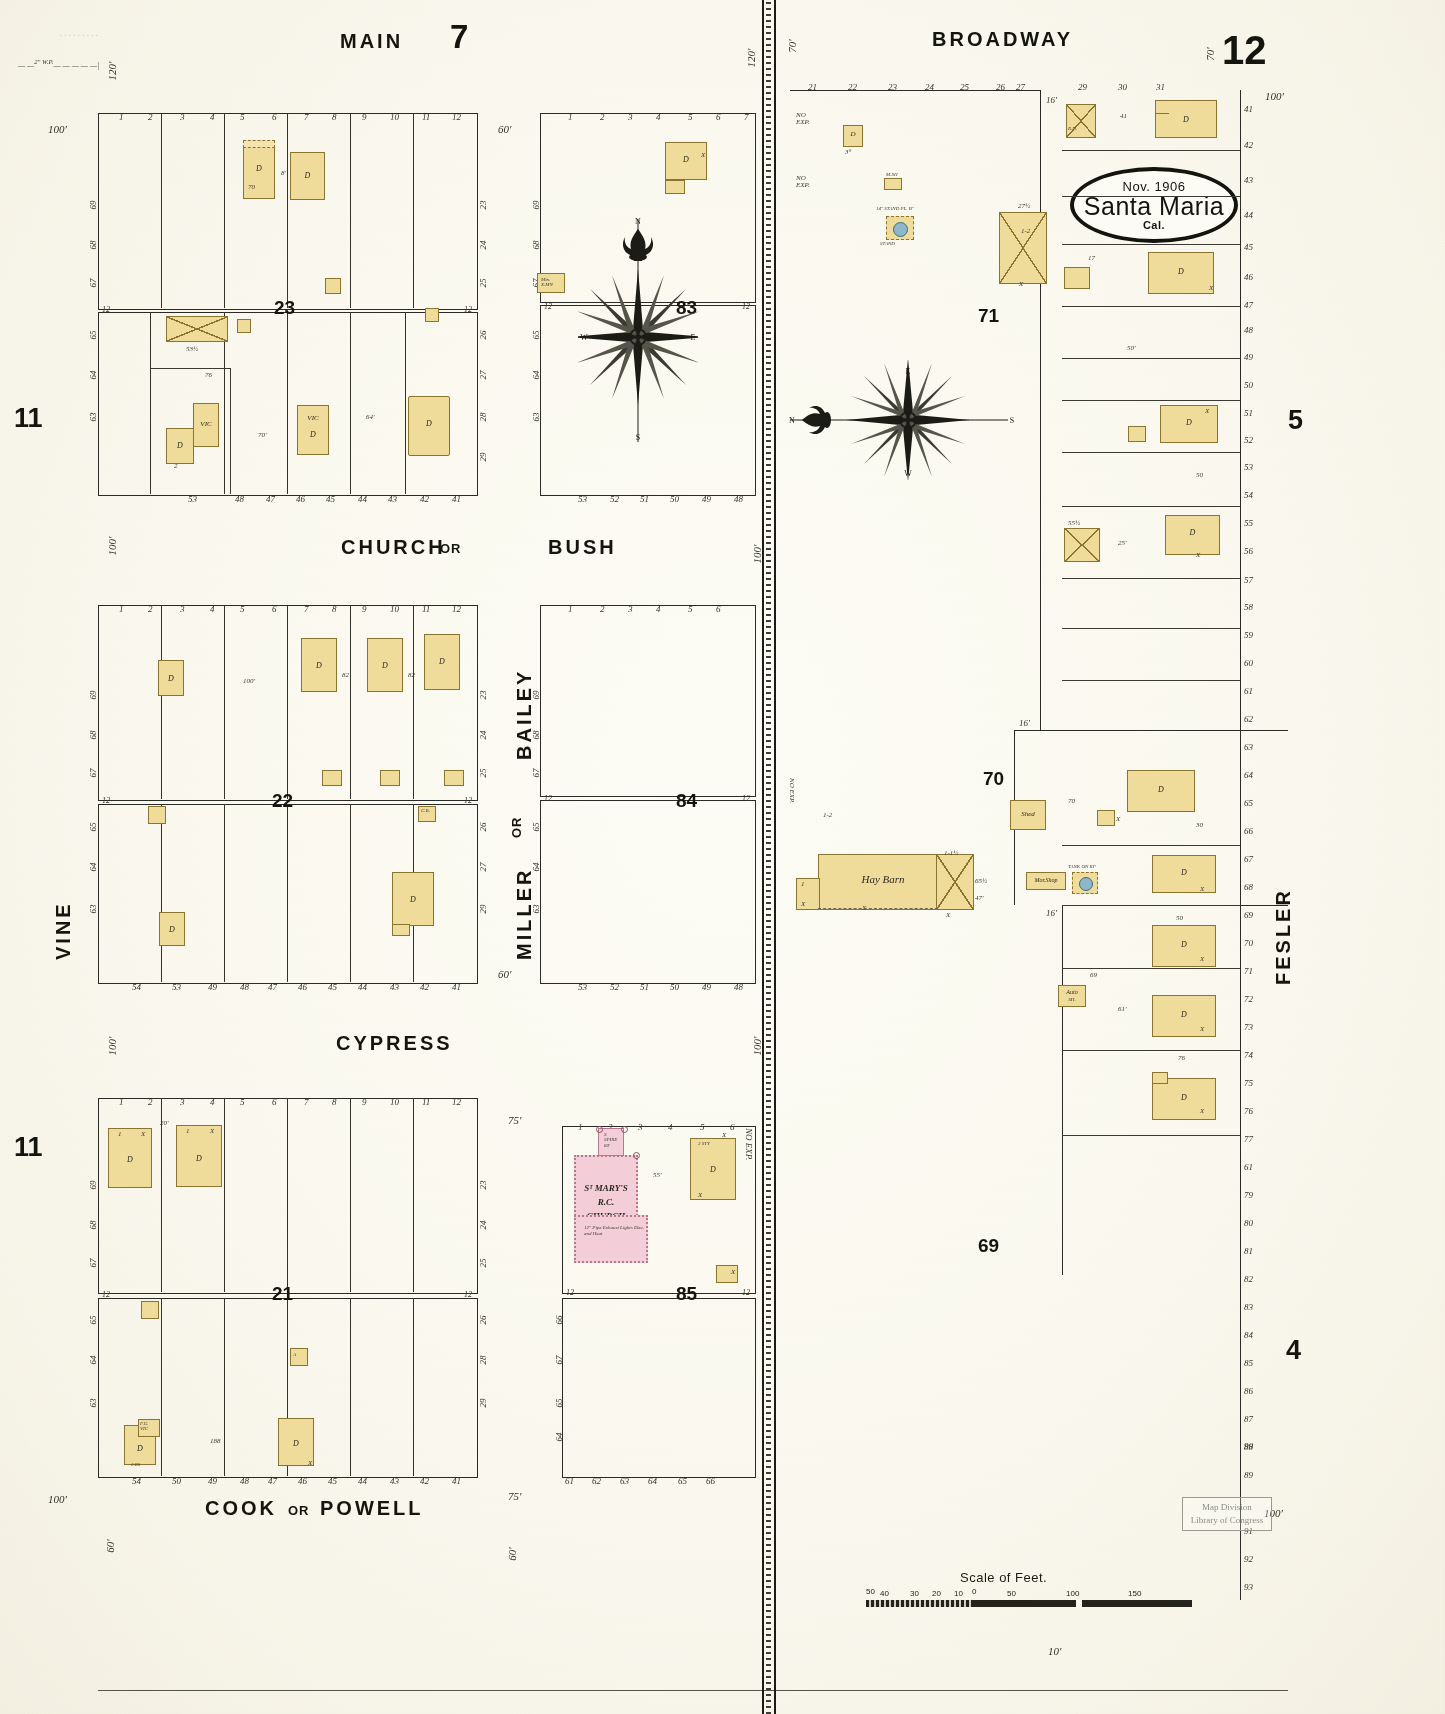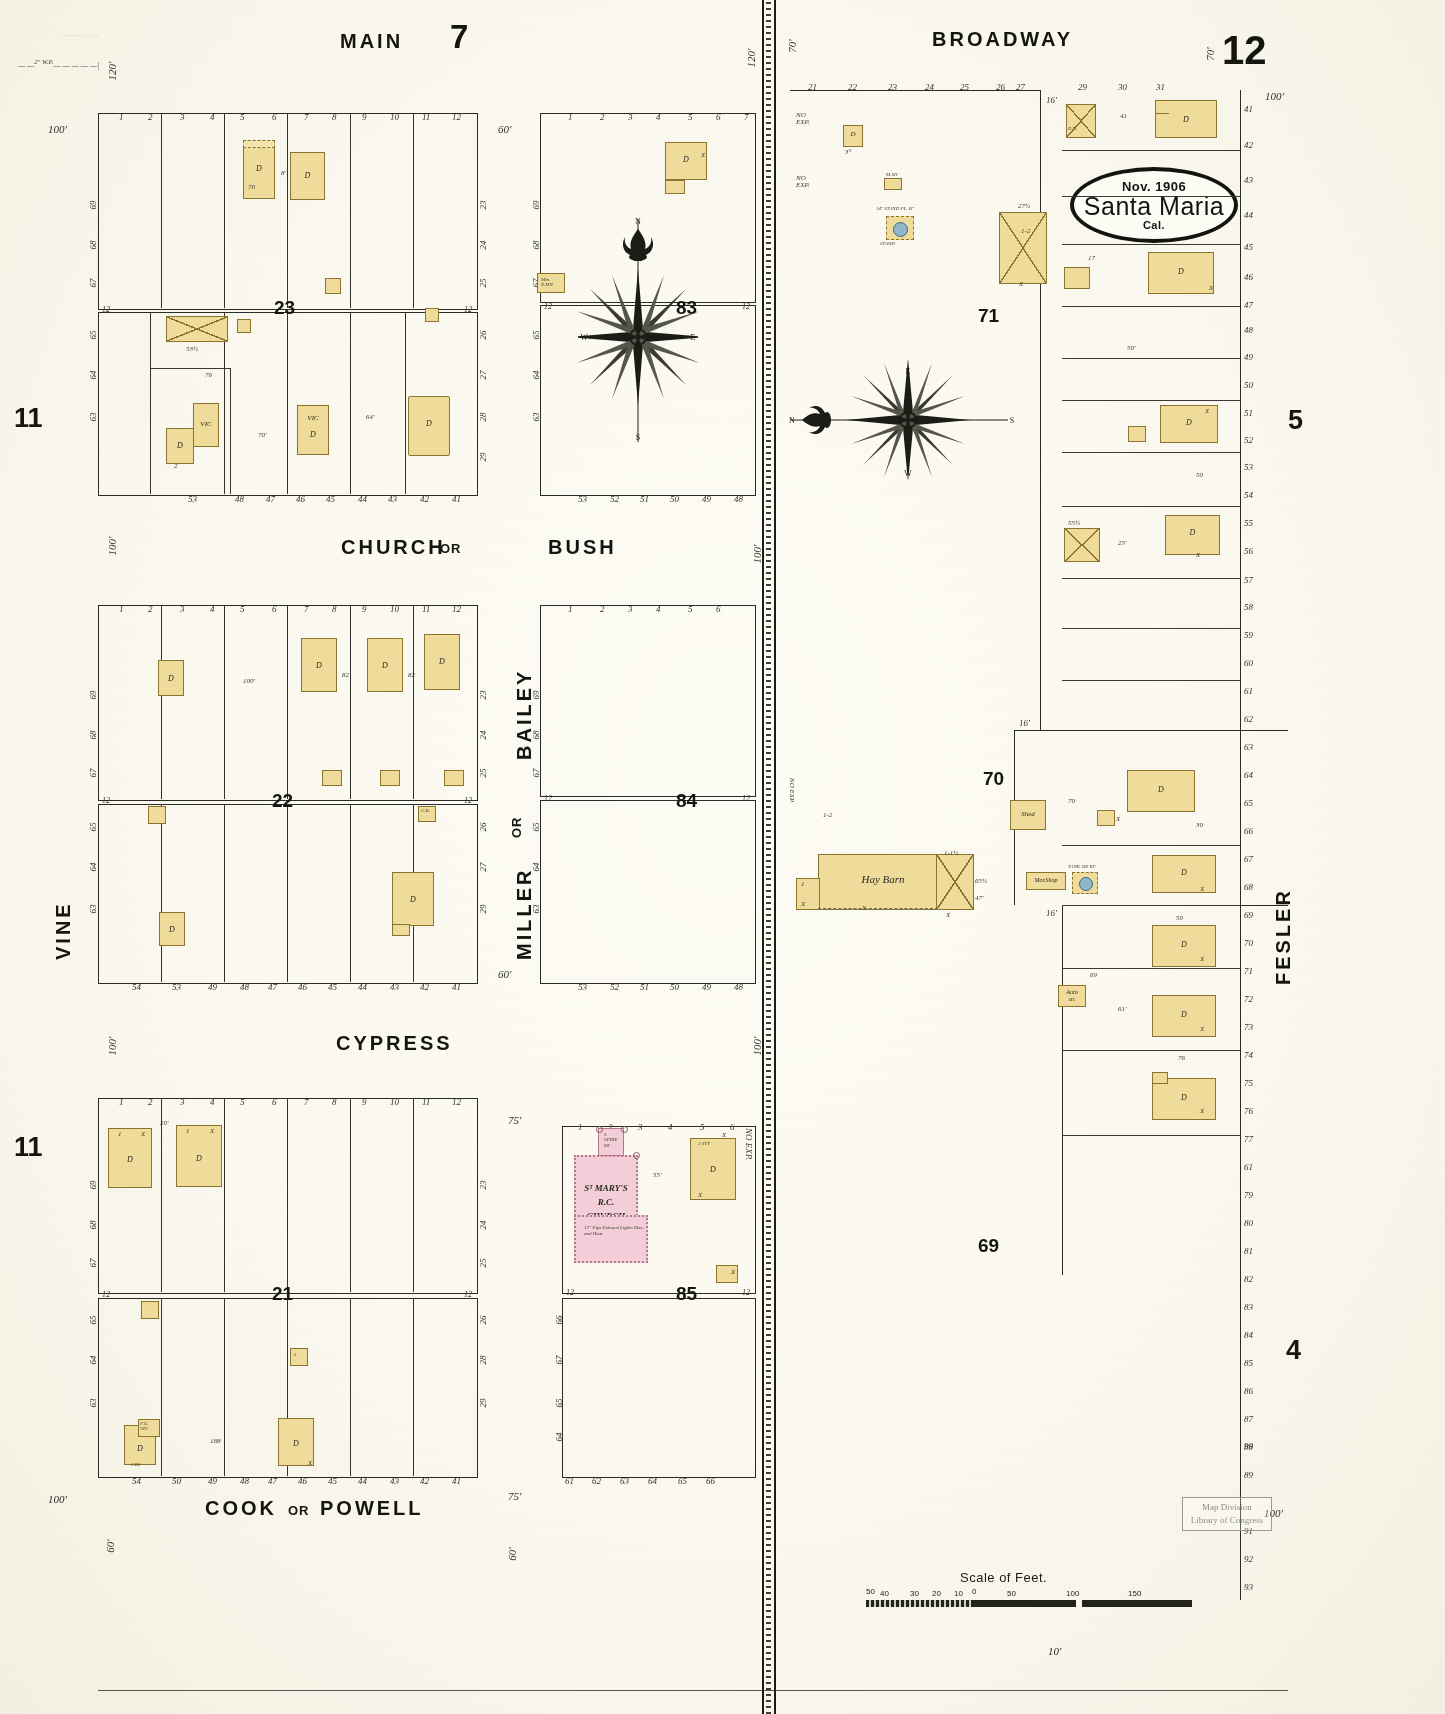--- a/index.html
+++ b/index.html
@@ -53,21 +53,21 @@
   .note{position:absolute;font-family:"Liberation Serif",serif;font-style:italic;
      font-size:7px;color:#3a3a30;line-height:1.05;}
 
   
   .rrline{position:absolute;width:0;border-left:2px solid #1c1c16;}
   .rrhatch{position:absolute;background:repeating-linear-gradient(0deg,#1c1c16 0 2px,transparent 2px 6px);}
 
   
   #cartouche{position:absolute;border:4px solid #14140f;border-radius:50%;
      background:#fdfcf4;display:flex;flex-direction:column;align-items:center;justify-content:center;}
-  #cartouche .c-date{font-family:"Liberation Sans",sans-serif;font-weight:bold;font-size:13px;letter-spacing:.5px;color:#14140f;}
+  #cartouche .c-date{font-family:"Liberation Sans",sans-serif;font-weight:normal;font-size:13px;letter-spacing:.5px;color:#14140f;}
   #cartouche .c-city{font-family:"Liberation Sans",sans-serif;font-weight:normal;font-size:25px;letter-spacing:.5px;color:#14140f;line-height:1;}
   #cartouche .c-state{font-family:"Liberation Sans",sans-serif;font-weight:bold;font-size:11px;letter-spacing:.5px;color:#14140f;}
 
   
   .compass{position:absolute;}
   .compass .card{position:absolute;font-family:"Liberation Serif",serif;font-size:8px;color:#1b1b14;}
 
   
   #scalewrap{position:absolute;}
   #scaletitle{position:absolute;font-family:"Liberation Sans",sans-serif;font-size:13px;color:#1c1c14;letter-spacing:.5px;}

